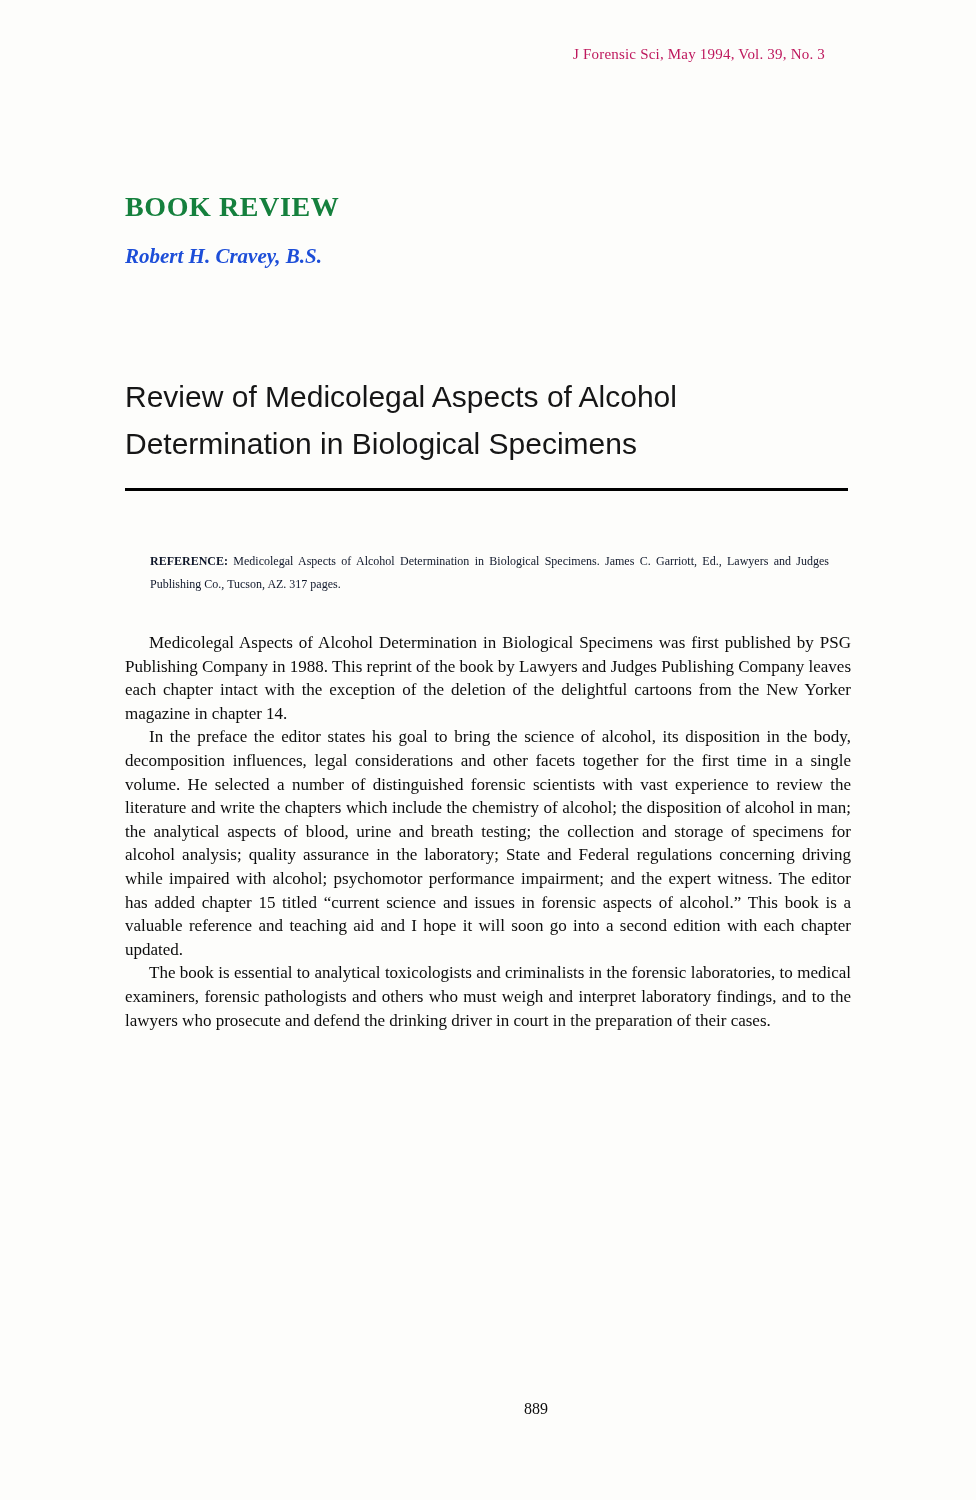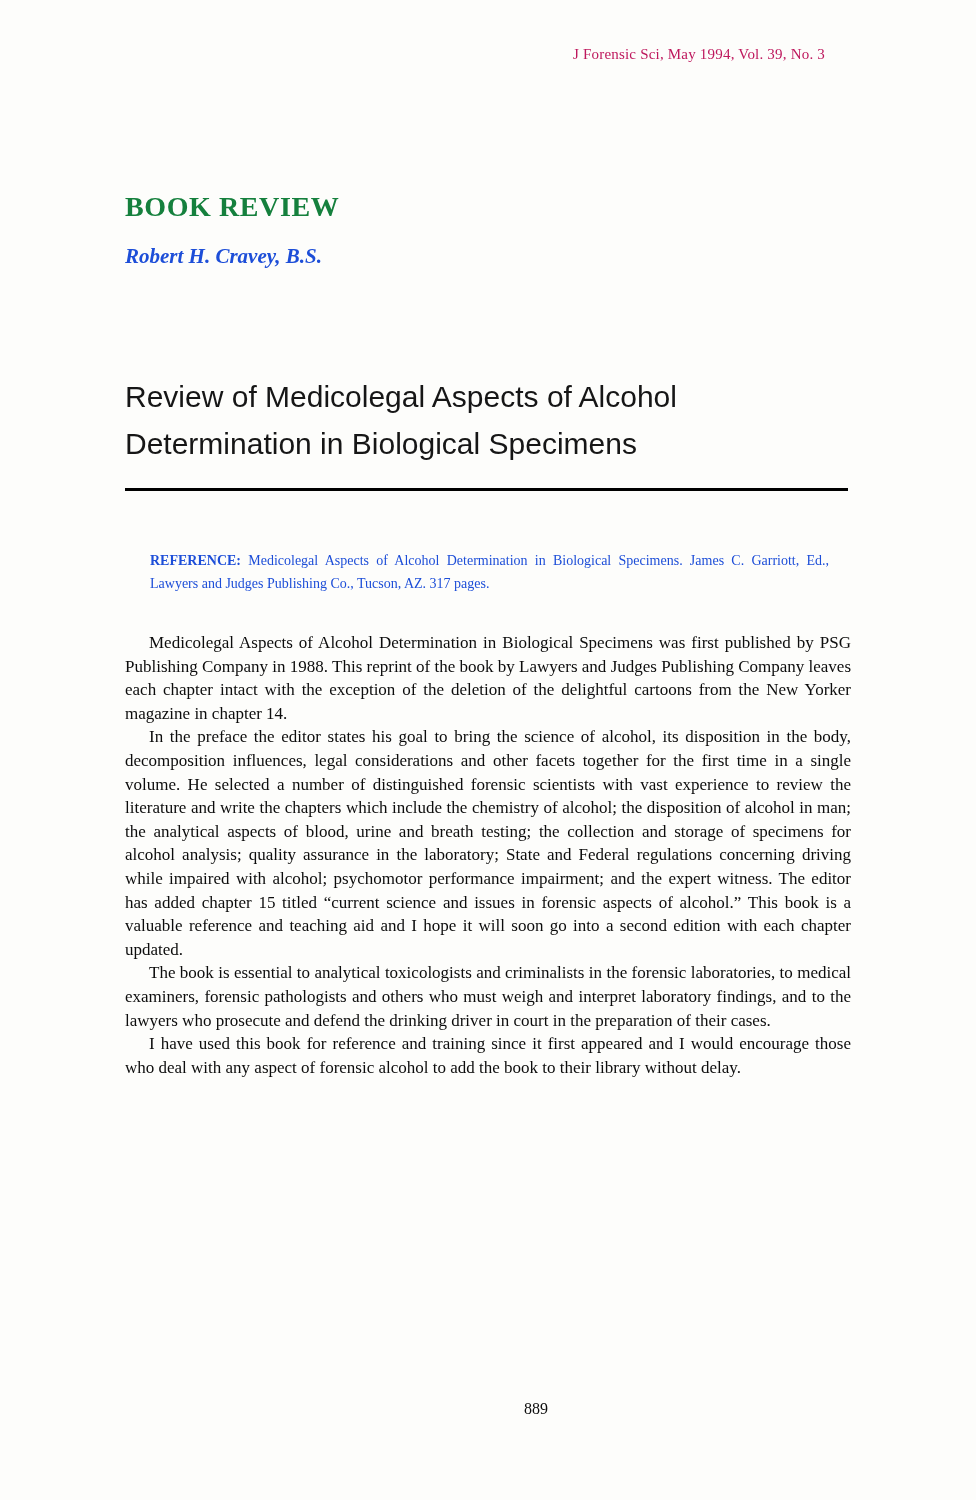--- a/index.html
+++ b/index.html
@@ -58,24 +58,24 @@
     left: 125px;
     width: 723px;
     height: 3px;
     background: #000;
   }
   .reference-block {
     position: absolute;
     top: 550px;
     left: 150px;
     width: 679px;
-    font-size: 14px;
+    font-size: 12px;
     line-height: 22.5px;
     text-align: justify;
-    color: #1d4ed8;
+    color: #0f172a;
   }
   .reference-label {
     font-weight: 700;
   }
   .body-text {
     position: absolute;
     top: 631px;
     left: 125px;
     width: 726px;
     font-size: 17px;
@@ -115,18 +115,17 @@
   <div class="rule"></div>
 
   <div class="reference-block">
     <span class="reference-label">REFERENCE:</span><span> Medicolegal Aspects of Alcohol Determination in Biological Specimens. James C. Garriott, Ed., Lawyers and Judges Publishing Co., Tucson, AZ. 317 pages.</span>
   </div>
 
   <div class="body-text">
     <p>Medicolegal Aspects of Alcohol Determination in Biological Specimens was first published by PSG Publishing Company in 1988. This reprint of the book by Lawyers and Judges Publishing Company leaves each chapter intact with the exception of the deletion of the delightful cartoons from the New Yorker magazine in chapter 14.</p>
     <p>In the preface the editor states his goal to bring the science of alcohol, its disposition in the body, decomposition influences, legal considerations and other facets together for the first time in a single volume. He selected a number of distinguished forensic scientists with vast experience to review the literature and write the chapters which include the chemistry of alcohol; the disposition of alcohol in man; the analytical aspects of blood, urine and breath testing; the collection and storage of specimens for alcohol analysis; quality assurance in the laboratory; State and Federal regulations concerning driving while impaired with alcohol; psychomotor performance impairment; and the expert witness. The editor has added chapter 15 titled “current science and issues in forensic aspects of alcohol.” This book is a valuable reference and teaching aid and I hope it will soon go into a second edition with each chapter updated.</p>
     <p>The book is essential to analytical toxicologists and criminalists in the forensic laboratories, to medical examiners, forensic pathologists and others who must weigh and interpret laboratory findings, and to the lawyers who prosecute and defend the drinking driver in court in the preparation of their cases.</p>
-    <p>I have used this book for reference and training since it first appeared and I would encourage those who deal with any aspect of forensic alcohol to add the book to their library without delay.</p>
   </div>
 
   <div class="page-number">889</div>
 
 </div>
 
 </body></html>

